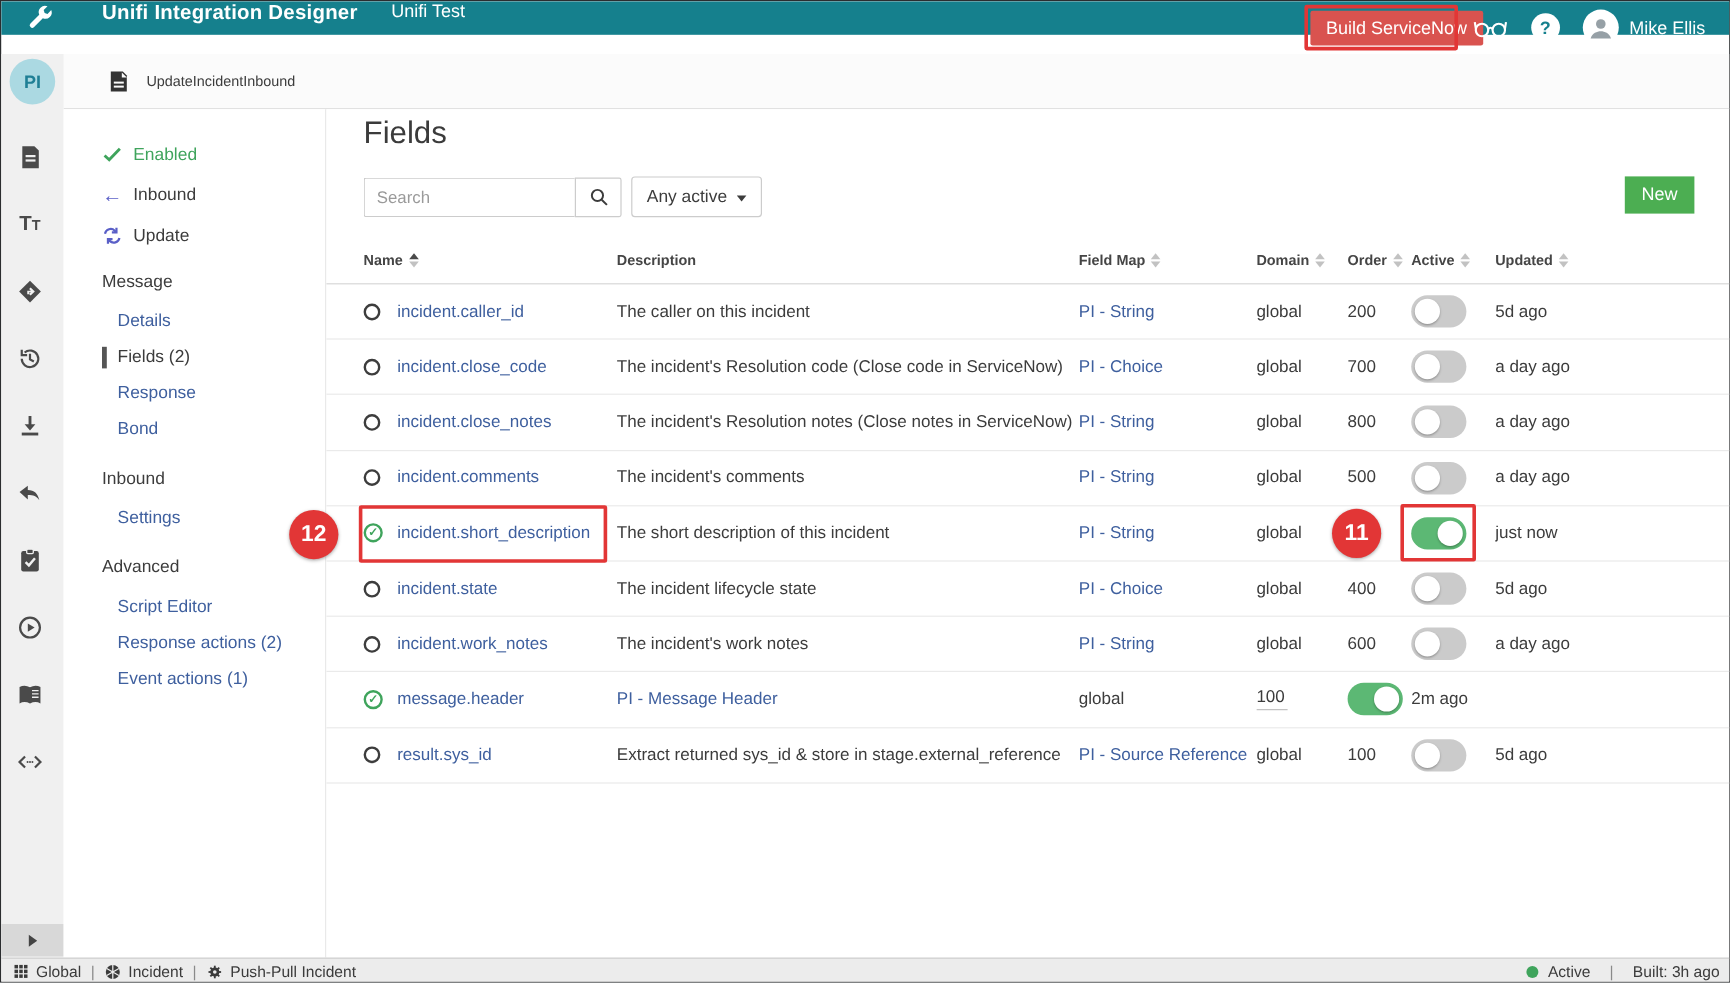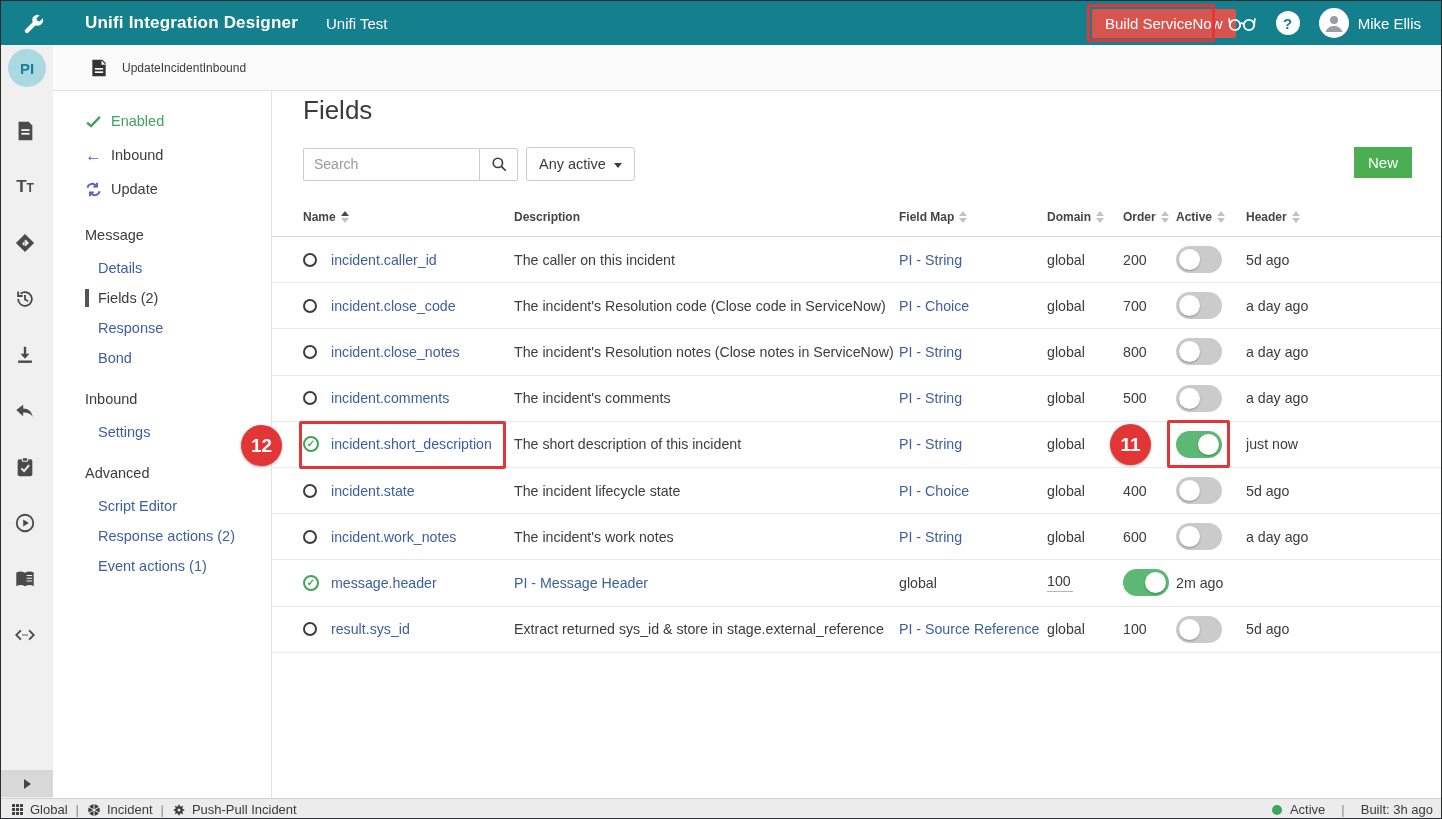--- a/index.html
+++ b/index.html
@@ -1,21 +1,21 @@
 <!DOCTYPE html>
 <html style="--topbar_teal: #15808d; --save_teal: #16808e; --danger: #d9534f; --success_green: #4cae52; --toggle_green: #5cb874; --link_blue: #3e5f9e; --enabled_green: #3fa45c; --indigo: #5a5fc7; --annotation_red: #e23636;"><head>
 <meta charset="utf-8">
 <style>
   * { box-sizing: border-box; margin: 0; padding: 0; }
   html,body { background:#fff; }
   body { font-family: "Liberation Sans", sans-serif; color:#3c3c3c; }
   .app { position:relative; width:1442px; height:819px; background:#fff; border:1px solid #2b2d2f; overflow:hidden; }
 
   
-  .topbar { position:absolute; left:0; top:0; width:1442px; height:44px; background:var(--topbar_teal,#15808d); display:flex; align-items:center; }
+  .topbar { position:absolute; left:0; top:0; width:1442px; height:28px; background:var(--topbar_teal,#15808d); display:flex; }
   .topbar .wrench { margin-left:20px; width:24px; height:24px; }
   .topbar .app-title { color:#fff; font-size:17px; font-weight:bold; margin-left:40px; letter-spacing:.2px; }
   .topbar .env { color:#fff; font-size:15px; margin-left:28px; }
   .build-int-btn { position:absolute; left:1091px; top:8px; height:29px; padding:0 13px; background:var(--danger,#d9534f); color:#fff; font-size:15px; border:none; border-radius:2px; font-family:inherit; }
   .tb-right { position:absolute; right:0; top:0; height:44px; display:flex; align-items:center; gap:19px; padding-right:22px; }
   .help-circle { width:24px; height:24px; border-radius:50%; background:#fff; color:var(--topbar_teal,#15808d); font-weight:bold; font-size:15px; display:flex; align-items:center; justify-content:center; }
   .user { display:flex; align-items:center; gap:9px; }
   .user .avatar { width:30px; height:30px; border-radius:50%; background:#fff; display:flex; align-items:center; justify-content:center; overflow:hidden; }
   .user .uname { color:#fff; font-size:15px; }
 
@@ -41,21 +41,21 @@
   .pi-avatar { position:absolute; left:7px; top:4px; width:38px; height:38px; border-radius:50%; background:#abd9e2; color:#1f7f95; font-weight:bold; font-size:15px; display:flex; align-items:center; justify-content:center; }
   .rail-icons { position:absolute; left:0; top:74px; width:48px; display:flex; flex-direction:column; align-items:center; gap:32px; }
   .rail-icons .ric { width:24px; height:24px; display:flex; align-items:center; justify-content:center; background:none; border:none; }
   .tt { font-weight:bold; color:#4a4a4a; font-size:17px; letter-spacing:0; }
   .tt small { font-size:12px; font-weight:bold; }
   .expand-btn { position:absolute; left:0; top:725px; width:52px; height:27px; background:#d8d8d8; border:none; display:flex; align-items:center; justify-content:center; }
   .expand-btn i { width:0; height:0; border-top:5px solid transparent; border-bottom:5px solid transparent; border-left:7px solid #444; display:block; }
 
   
   .sidenav { position:absolute; left:52px; top:90px; width:219px; height:707px; background:#fff; border-right:1px solid #e4e4e4; padding:22px 0 0 32px; font-size:14.5px; }
-  .nav-status { display:flex; align-items:flex-start; gap:9px; height:24px; margin-bottom:10px; color:#3c3c3c; }
+  .nav-status { display:flex; align-items:flex-end; gap:9px; height:24px; margin-bottom:10px; color:#3c3c3c; }
   .nav-status .gtxt { color:var(--enabled_green,#3fa45c); }
   .nav-status .arr { color:var(--indigo,#5a5fc7); font-size:17px; font-weight:bold; line-height:1; }
   .nav-sec { margin-top:22px; color:#3c3c3c; height:22px; }
   .nav-link { display:block; color:var(--link_blue,#3e5f9e); text-decoration:none; margin:8px 0 0 13px; height:22px; line-height:22px; position:relative; }
   .nav-link.active { color:#3b3b3b; }
   .nav-link.active::before { content:""; position:absolute; left:-13px; top:2px; width:4px; height:18px; background:#555; }
 
   
   .main { position:absolute; left:271px; top:90px; width:1171px; height:707px; background:#fff; }
   .main h1 { font-size:26px; font-weight:500; color:#3b3b3b; position:absolute; left:31px; top:4px; }
@@ -297,21 +297,21 @@
           </span>
         </span>
       <span class="hcell">
           <span>Active</span>
           <span class="sort">
             <i class="car up"></i>
             <i class="car down"></i>
           </span>
         </span>
       <span class="hcell">
-          <span>Header</span>
+          <span>Updated</span>
           <span class="sort">
             <i class="car up"></i>
             <i class="car down"></i>
           </span>
         </span>
     </div>
 
     <div class="tbody">
 
       <div class="trow tgrid">

